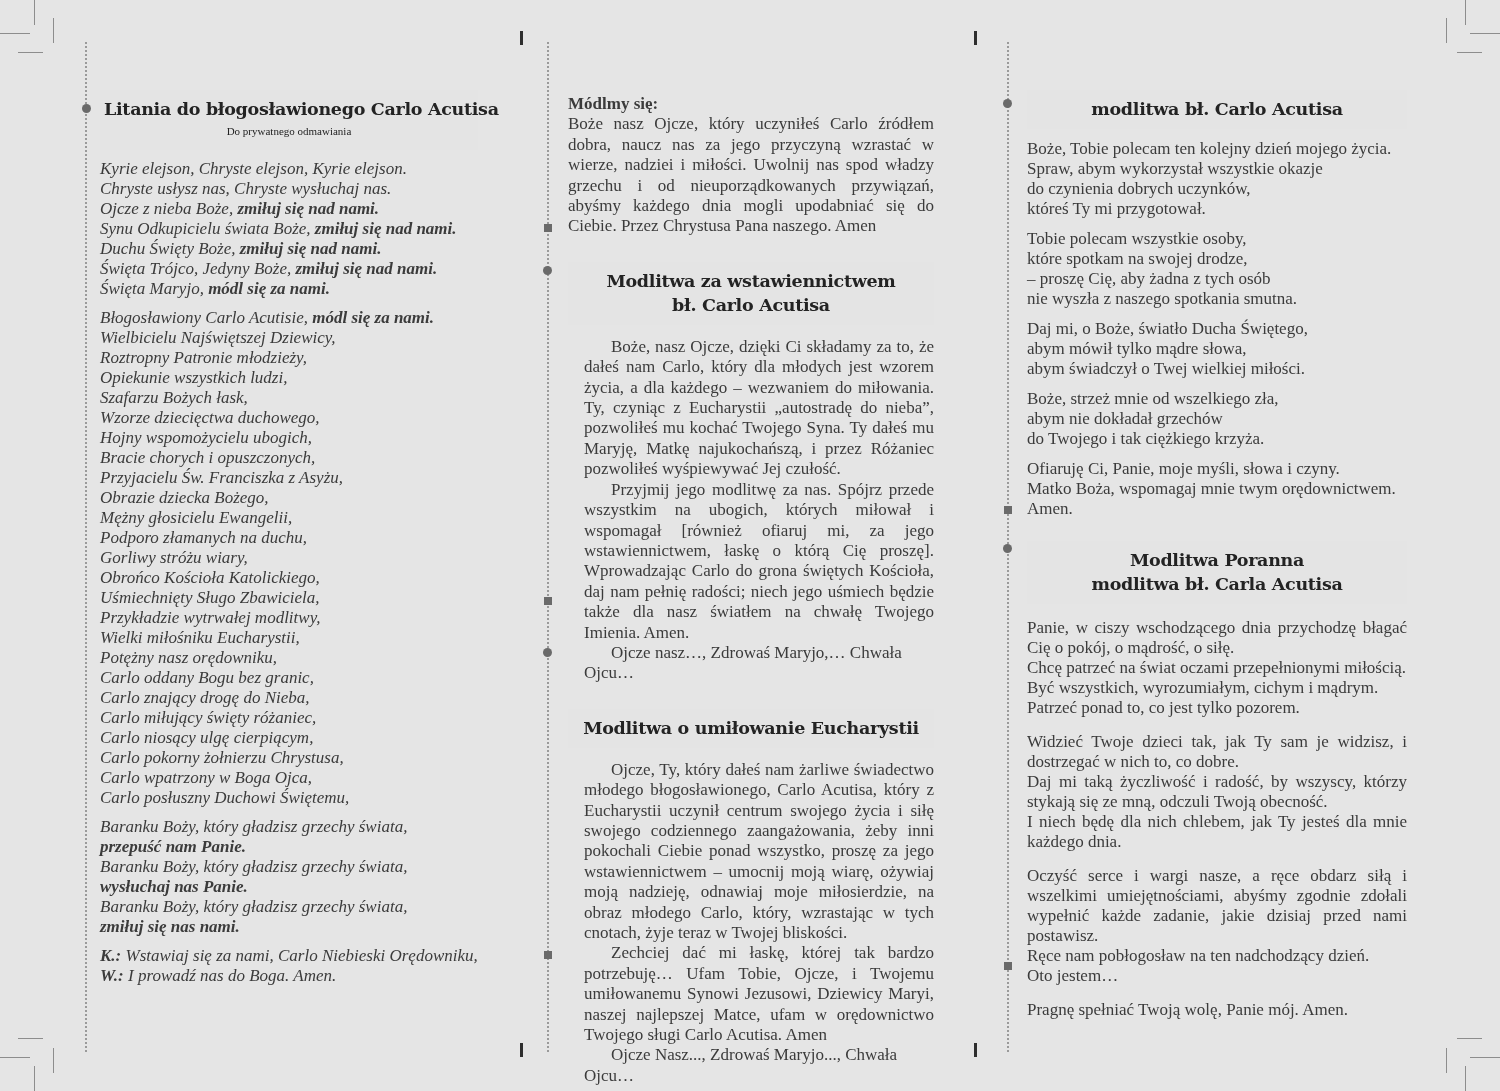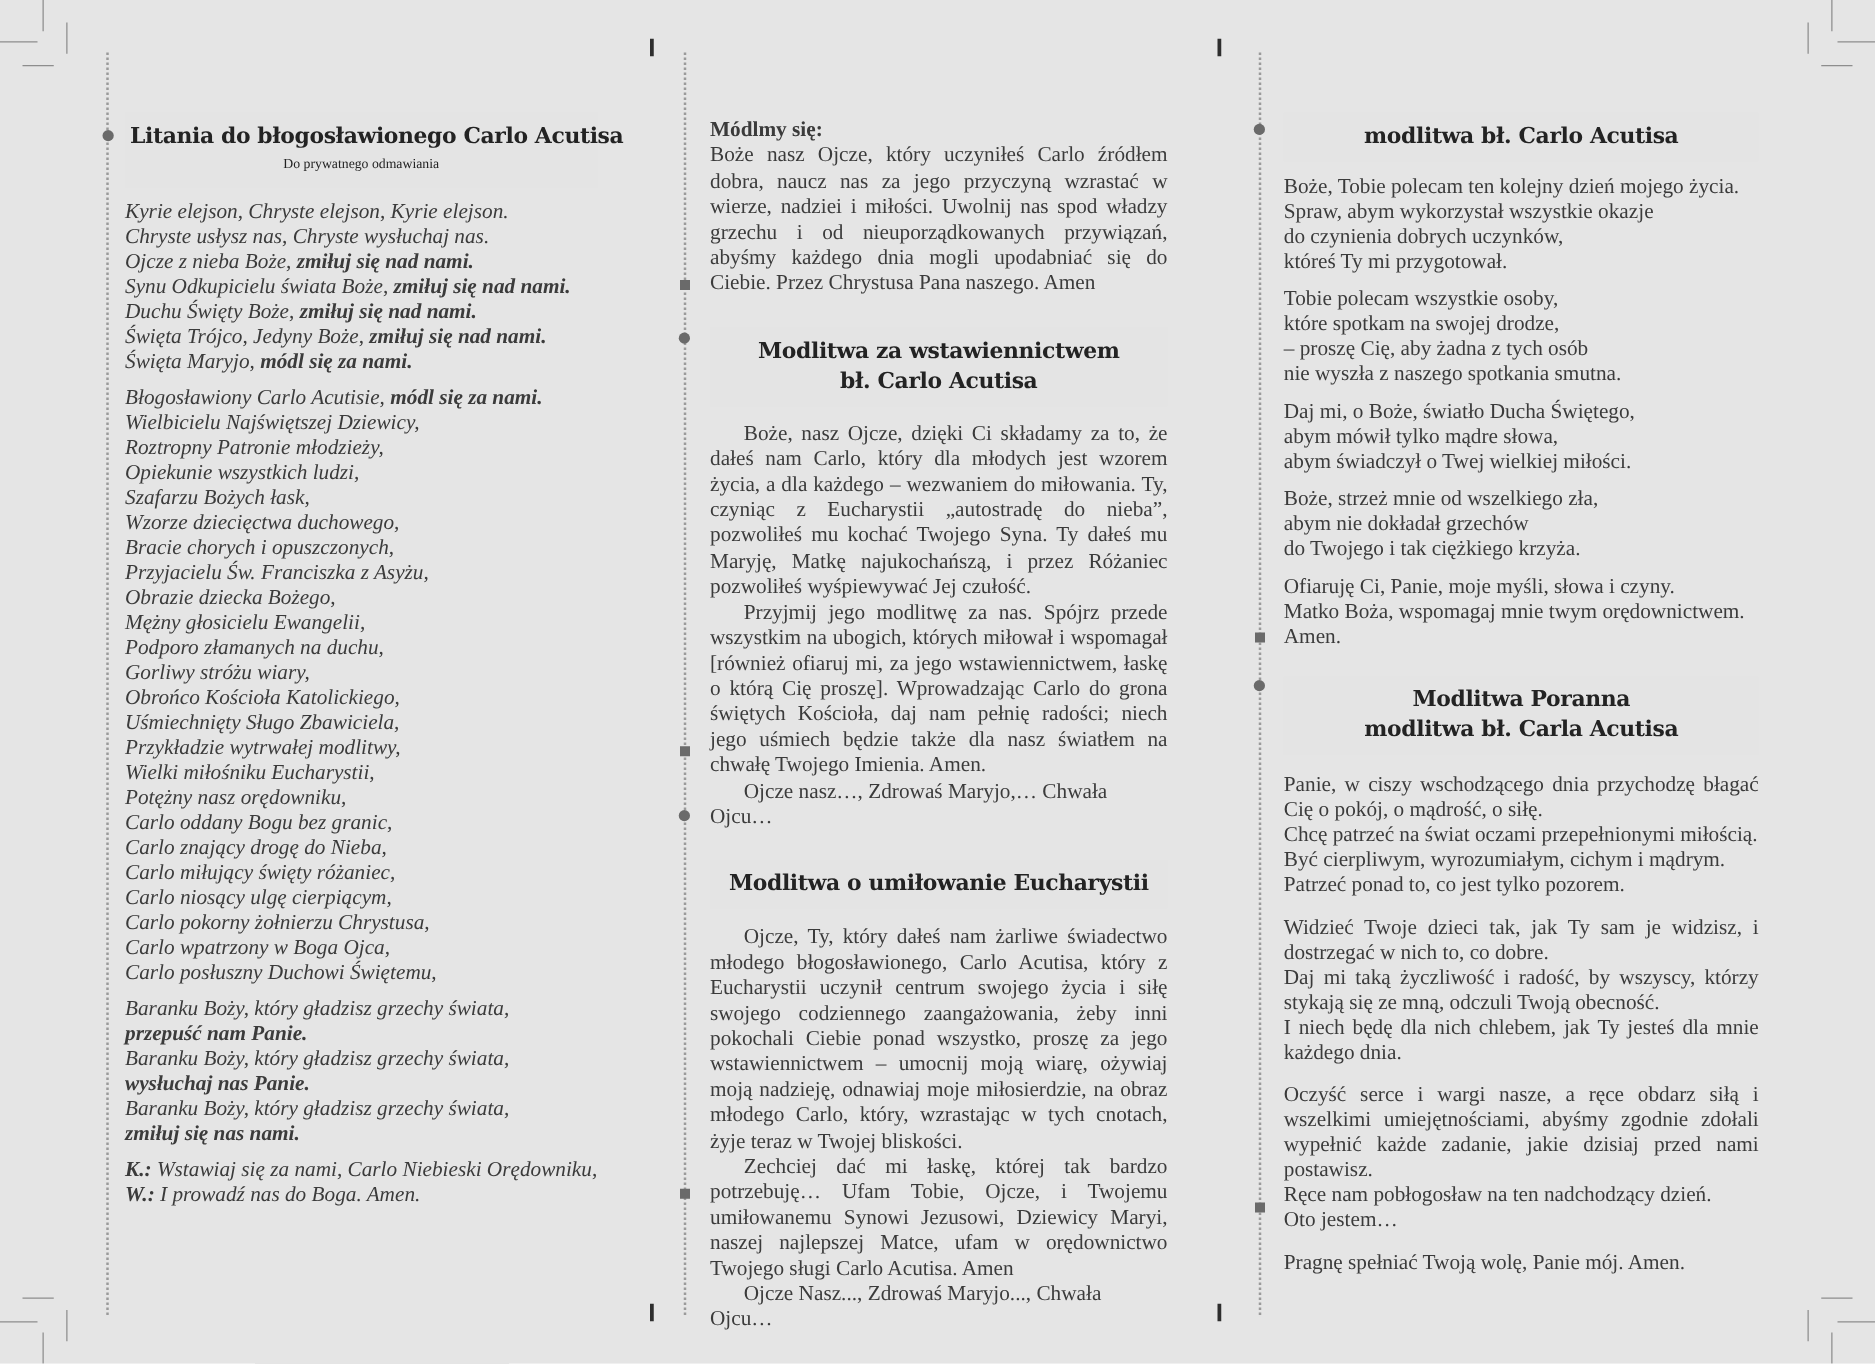--- a/index.html
+++ b/index.html
@@ -28,21 +28,21 @@
   .boxhead .bhsub{font-family:"Liberation Serif",serif;font-weight:normal;
                   font-size:11px;line-height:21px;letter-spacing:0;}
 
   .group{margin-top:9px;font-style:italic;}
   .group .line{white-space:nowrap;}
   .b{font-weight:bold;}
 
   .lead{font-weight:bold;font-size:17px;margin:4px 0 0 0;}
   .para{margin:0;}
   .para.just{text-align:justify;}
-  .para.ind{text-indent:27px;}
+  .para.ind{text-indent:27px;margin-left:16px;}
   .gap15{margin-top:25px;}
   .gap12{margin-top:12px;}
 
   .stanzas .stanza{margin-top:10px;}
   .stanzas.justified .stanza .sline{text-align:justify;}
   .stanzas.morning .stanza{margin-top:14px;}
 </style>
 </head>
 <body>
 
@@ -102,20 +102,21 @@
         <div class="line"><span>Święta Trójco, Jedyny Boże, </span><span class="b">zmiłuj się nad nami.</span></div>
         <div class="line"><span>Święta Maryjo, </span><span class="b">módl się za nami.</span></div>
       </div>
     <div class="group">
         <div class="line"><span>Błogosławiony Carlo Acutisie, </span><span class="b">módl się za nami.</span></div>
         <div class="line"><span>Wielbicielu Najświętszej Dziewicy,</span></div>
         <div class="line"><span>Roztropny Patronie młodzieży,</span></div>
         <div class="line"><span>Opiekunie wszystkich ludzi,</span></div>
         <div class="line"><span>Szafarzu Bożych łask,</span></div>
         <div class="line"><span>Wzorze dziecięctwa duchowego,</span></div>
+        <div class="line"><span>Hojny wspomożycielu ubogich,</span></div>
         <div class="line"><span>Bracie chorych i opuszczonych,</span></div>
         <div class="line"><span>Przyjacielu Św. Franciszka z Asyżu,</span></div>
         <div class="line"><span>Obrazie dziecka Bożego,</span></div>
         <div class="line"><span>Mężny głosicielu Ewangelii,</span></div>
         <div class="line"><span>Podporo złamanych na duchu,</span></div>
         <div class="line"><span>Gorliwy stróżu wiary,</span></div>
         <div class="line"><span>Obrońco Kościoła Katolickiego,</span></div>
         <div class="line"><span>Uśmiechnięty Sługo Zbawiciela,</span></div>
         <div class="line"><span>Przykładzie wytrwałej modlitwy,</span></div>
         <div class="line"><span>Wielki miłośniku Eucharystii,</span></div>
@@ -201,21 +202,21 @@
       </div>
 
     <div class="boxhead gap15" style="margin-top:22px;">
       <div class="bh1">Modlitwa Poranna</div>
       <div class="bh2">modlitwa bł. Carla Acutisa</div>
     </div>
     <div class="stanzas morning justified">
         <div class="stanza">
           <div class="sline">Panie, w ciszy wschodzącego dnia przychodzę błagać Cię o pokój, o mądrość, o siłę.</div>
           <div class="sline">Chcę patrzeć na świat oczami przepełnionymi miłością.</div>
-          <div class="sline">Być cierpliwym, wyrozumiałym, cichym i mądrym.</div>
+          <div class="sline">Być wszystkich, wyrozumiałym, cichym i mądrym.</div>
           <div class="sline">Patrzeć ponad to, co jest tylko pozorem.</div>
         </div>
         <div class="stanza">
           <div class="sline">Widzieć Twoje dzieci tak, jak Ty sam je widzisz, i dostrzegać w nich to, co dobre.</div>
           <div class="sline">Daj mi taką życzliwość i radość, by wszyscy, którzy stykają się ze mną, odczuli Twoją obecność.</div>
           <div class="sline">I niech będę dla nich chlebem,  jak Ty jesteś dla mnie każdego dnia.</div>
         </div>
         <div class="stanza">
           <div class="sline">Oczyść serce i wargi nasze, a ręce obdarz siłą i wszelkimi umiejętnościami, abyśmy zgodnie zdołali wypełnić każde zadanie, jakie dzisiaj przed nami postawisz.</div>
           <div class="sline">Ręce nam pobłogosław na ten nadchodzący dzień.</div>

